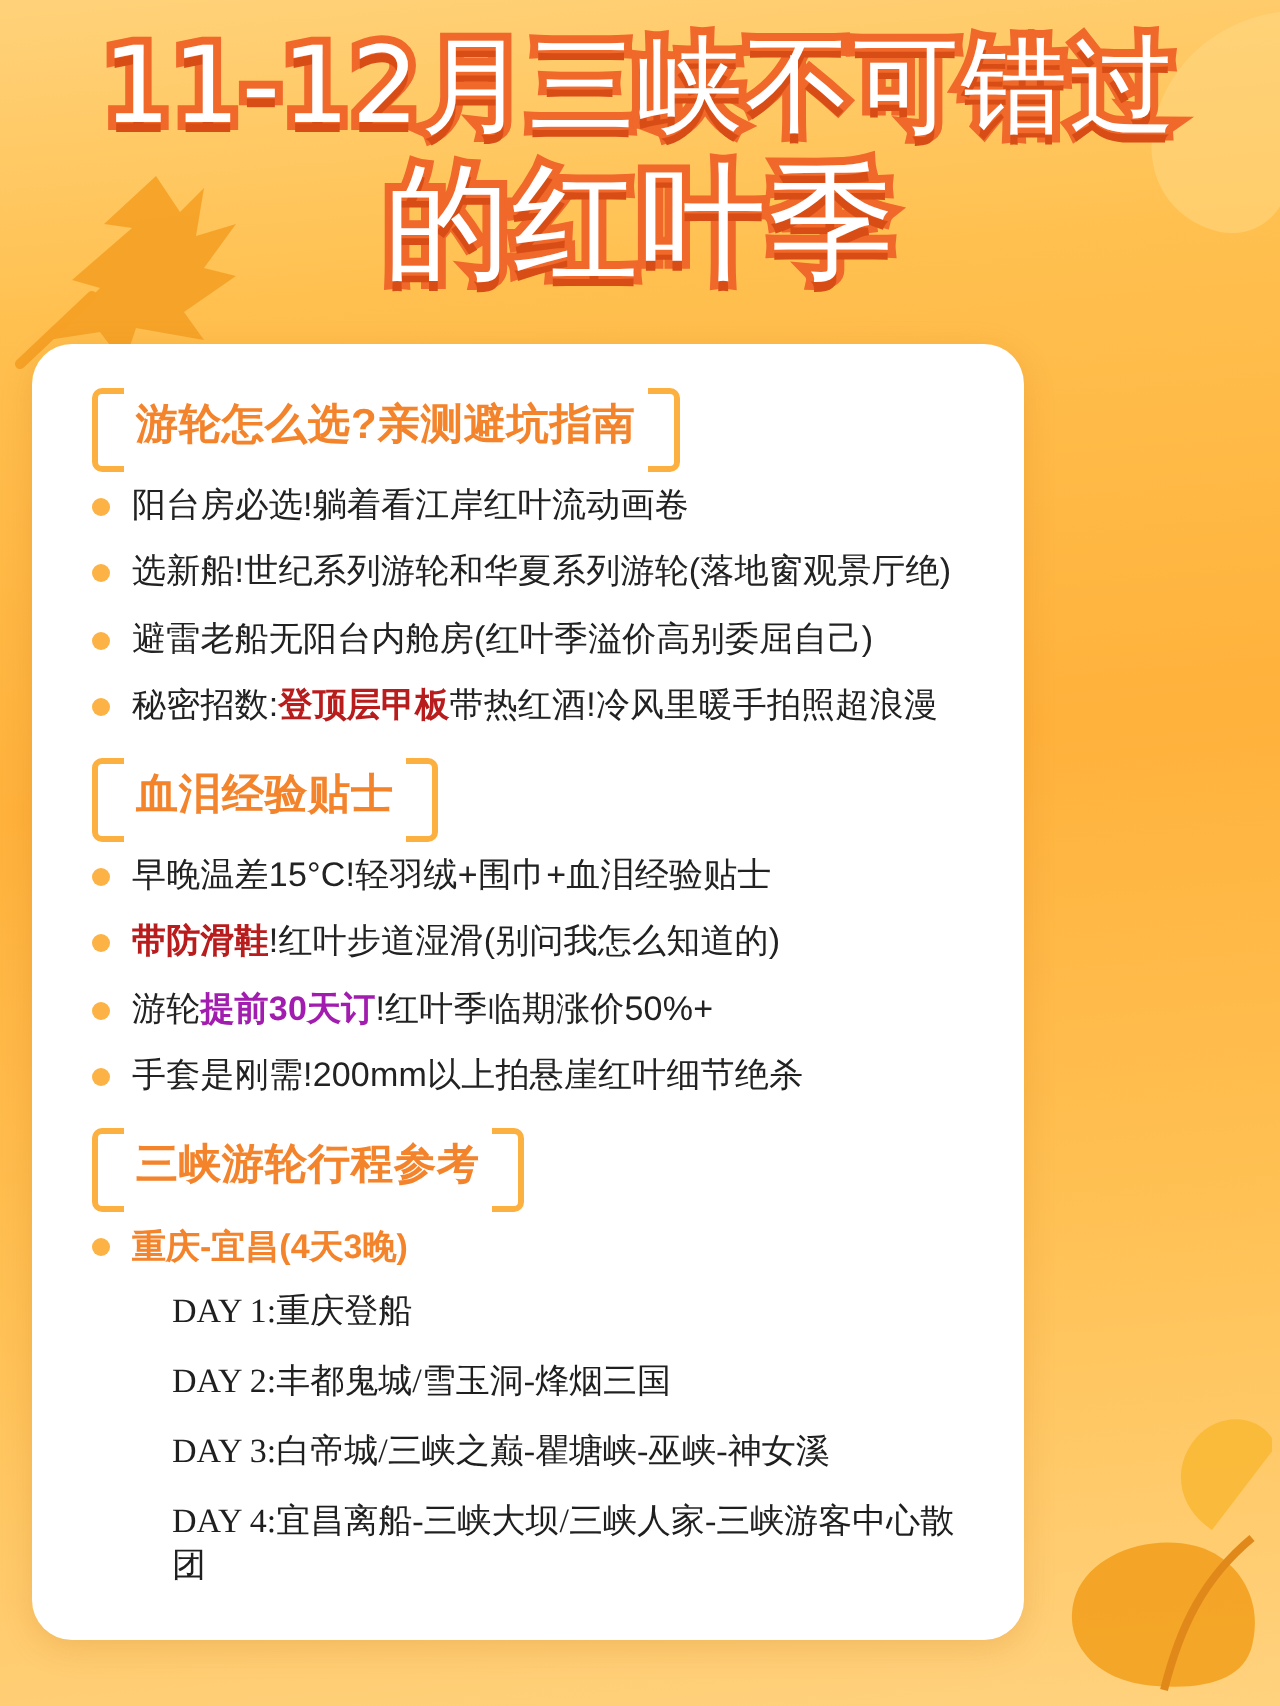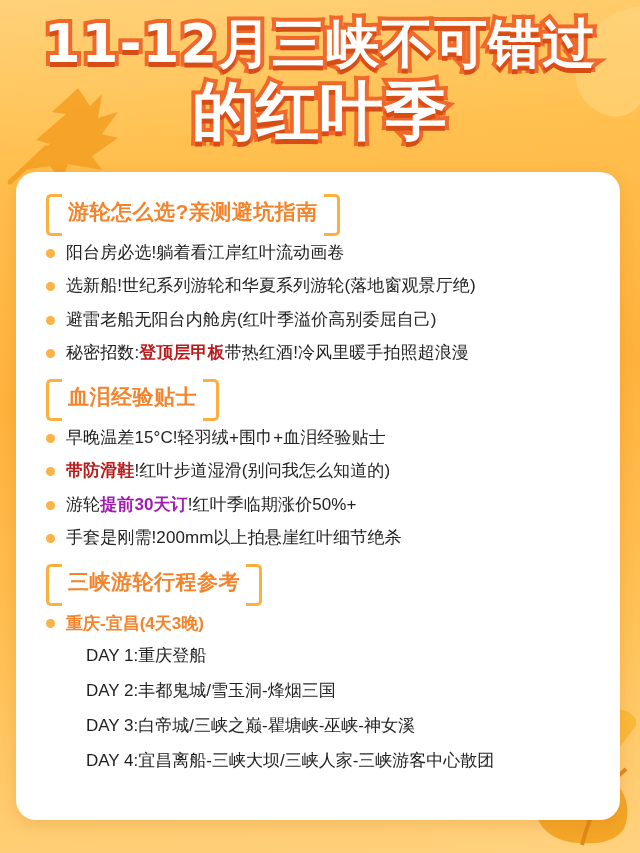--- a/index.html
+++ b/index.html
@@ -48,39 +48,39 @@
   
   .title-wrap {
     position: relative;
     padding-top: 14px;
     text-align: center;
     z-index: 4;
   }
   .title-line {
     font-size: 53px;
     line-height: 1.14;
-    font-weight: bold;
+    font-weight: normal;
     letter-spacing: 1px;
     color: #ffffff;
     -webkit-text-stroke: 8px #f0682a;
     paint-order: stroke fill;
     text-shadow: 0 5px 0 #d84d16;
     font-family: "DejaVu Sans", "Liberation Sans", sans-serif;
   }
   .title-line.second {
     font-size: 63px;
     margin-top: 2px;
   }
 
   
   .card {
     position: absolute;
     left: 16px;
     top: 172px;
-    width: 604px;
+    width: 496px;
     height: 648px;
     background: #ffffff;
     border-radius: 20px;
     box-shadow: 0 4px 16px rgba(180, 90, 0, .18);
     box-sizing: border-box;
     padding: 22px 26px 10px 26px;
     z-index: 3;
     overflow: hidden;
   }
 
@@ -165,20 +165,21 @@
     padding-left: 24px;
     font-size: 17px;
     font-weight: bold;
     color: #f4842c;
     margin-top: 8px;
   }
   .day-list {
     margin: 10px 0 0 0;
     padding: 0;
     list-style: none;
+    font-family: Liberation Serif, serif;
   }
   .day-list li {
     font-size: 17px;
     color: #1f1f1f;
     padding-left: 44px;
     margin-bottom: 13px;
     line-height: 1.3;
   }
   .day-list li:last-child {
     margin-bottom: 0;

